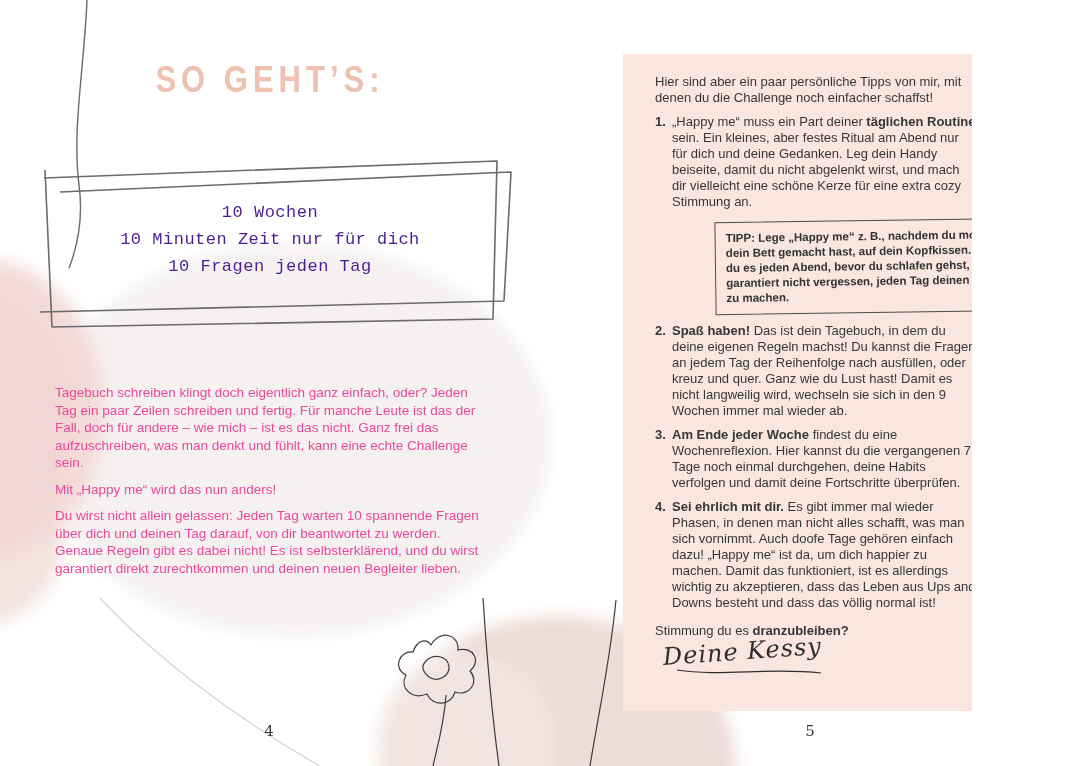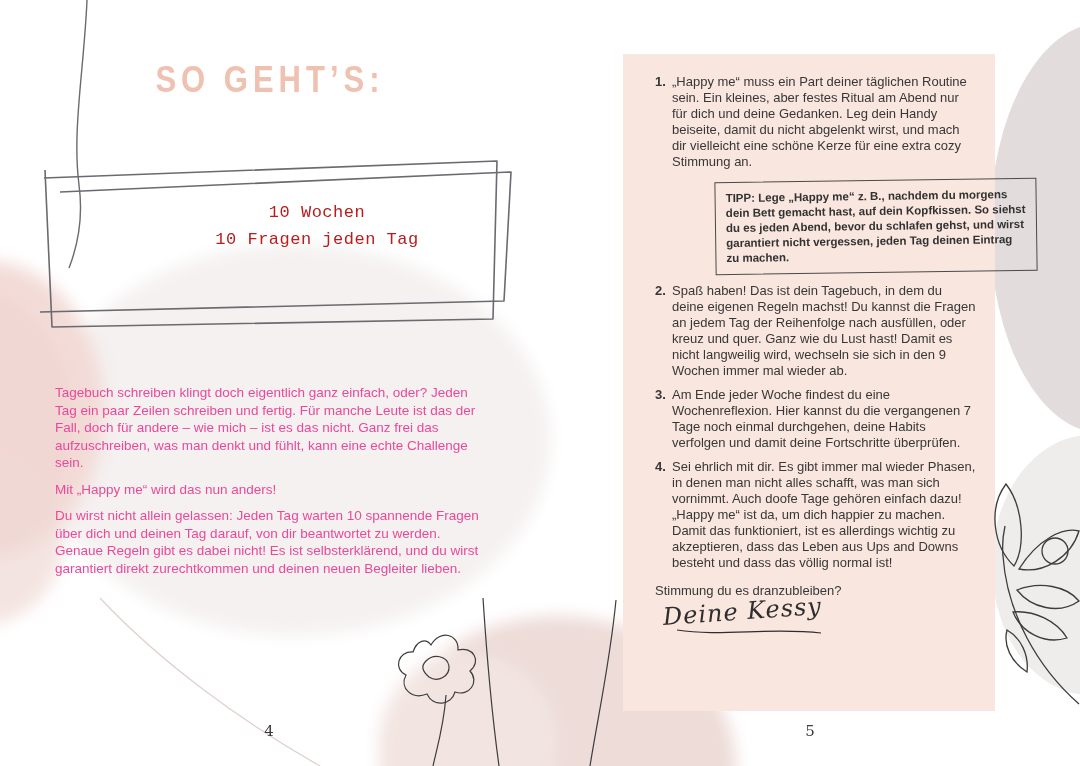--- a/index.html
+++ b/index.html
@@ -1,39 +1,39 @@
 <!DOCTYPE html>
 <html><head>
 <meta charset="utf-8">
 <style>
   html,body{margin:0;padding:0;background:#ffffff;}
   .spread{
-    position:relative;width:1080px;height:766px;overflow:hidden;
+    position:relative;width:972px;height:766px;overflow:hidden;
     background:#ffffff;color:#3e3d3d;
     font-family:"Liberation Sans",sans-serif;
   }
   svg.deco{position:absolute;left:0;top:0;pointer-events:none;}
   .deco-back{z-index:0;}
   .pink-panel{
     position:absolute;left:623px;top:54px;width:372px;height:657px;
     background:#f8e6df;z-index:1;
   }
   .deco-front{z-index:2;}
 
   
   .page-title{
     position:absolute;left:0;top:58px;width:540px;z-index:3;
     text-align:center;font-weight:bold;font-size:31px;letter-spacing:5px;
     color:#eec1b0;transform:scaleY(1.22);transform-origin:50% 0;
   }
   .box-text{
     position:absolute;left:0;top:199px;width:540px;z-index:3;
-    text-align:center;color:#b91c1c;
+    text-align:center;color:#4c1d95;
     font-family:"Liberation Mono","DejaVu Sans Mono",monospace;
-    font-size:17px;line-height:27px;letter-spacing:0.5px;margin-left:47px;
+    font-size:17px;line-height:27px;letter-spacing:0.5px;
   }
   .left-text{
     position:absolute;left:55px;top:384px;width:428px;z-index:3;
     font-size:13.5px;line-height:17.5px;color:#ec4899;
   }
   .left-text p{margin:0 0 9px 0;}
   .page-num{
     position:absolute;top:722px;width:30px;z-index:3;text-align:center;
     font-family:"DejaVu Serif",serif;font-size:15px;color:#3a3939;
   }
@@ -42,21 +42,21 @@
 
   
   .panel-content{
     position:absolute;left:623px;top:54px;width:372px;z-index:3;
     padding:20px 0 0 0;font-size:13px;line-height:16px;color:#383737;
   }
   .panel-content .block{margin:0 18px 8px 32px;}
   .tip{display:flex;margin:0 18px 8px 32px;}
   .tip-num{font-weight:bold;flex:0 0 17px;}
   .tip-body{flex:1;}
-  .tip-body b, .q b{font-weight:normal;}
+  .tip-body b, .q b{font-weight:bold;}
   .tip-box{
     width:300px;margin:10px 0 10px 92px;
     border:1.5px solid #4a4a4a;padding:8px 10px;
     font-weight:bold;font-size:11.5px;line-height:15px;color:#333232;
     transform:rotate(-0.8deg);background:transparent;
   }
   .q{margin:12px 18px 8px 32px;}
   .closing{margin:0 18px 8px 32px;}
   .signature-wrap{margin:10px 18px 0 40px;}
   .signature{
@@ -115,33 +115,35 @@
       <path d="M1013,612 C1034,610 1057,621 1067,638 C1044,645 1021,632 1013,612 Z"></path>
       <path d="M1007,630 C1021,638 1029,655 1027,672 C1011,662 1003,645 1007,630 Z"></path>
       <circle cx="1055" cy="551" r="13"></circle>
     </g>
   </svg>
 
   <div class="page-title">SO GEHT’S:</div>
 
   <div class="box-text">
     <div>10 Wochen</div>
+    <div>10 Minuten Zeit nur für dich</div>
     <div>10 Fragen jeden Tag</div>
   </div>
 
   <div class="left-text">
     <p>Tagebuch schreiben klingt doch eigentlich ganz einfach, oder? Jeden Tag ein paar Zeilen schreiben und fertig. Für manche Leute ist das der Fall, doch für andere – wie mich – ist es das nicht. Ganz frei das aufzuschreiben, was man denkt und fühlt, kann eine echte Challenge sein.</p>
     <p>Mit „Happy me“ wird das nun anders!</p>
     <p>Du wirst nicht allein gelassen: Jeden Tag warten 10 spannende Fragen über dich und deinen Tag darauf, von dir beantwortet zu werden. Genaue Regeln gibt es dabei nicht! Es ist selbsterklärend, und du wirst garantiert direkt zurechtkommen und deinen neuen Begleiter lieben.</p>
   </div>
 
   <div class="page-num left">4</div>
 
   <div class="panel-content">
 
+    <div class="block">Hier sind aber ein paar persönliche Tipps von mir, mit denen du die Challenge noch einfacher schaffst!</div>
 
     <div class="tip">
       <span class="tip-num">1.</span>
       <span class="tip-body"><span>„Happy me“ muss ein Part deiner </span><b>täglichen Routine</b><span> sein. Ein kleines, aber festes Ritual am Abend nur für dich und deine Gedanken. Leg dein Handy beiseite, damit du nicht abgelenkt wirst, und mach dir vielleicht eine schöne Kerze für eine extra cozy Stimmung an.</span></span>
     </div>
 
     <div class="tip-box">TIPP: Lege „Happy me“ z. B., nachdem du morgens dein Bett gemacht hast, auf dein Kopfkissen. So siehst du es jeden Abend, bevor du schlafen gehst, und wirst garantiert nicht vergessen, jeden Tag deinen Eintrag zu machen.</div>
 
     <div class="tip">
       <span class="tip-num">2.</span>

